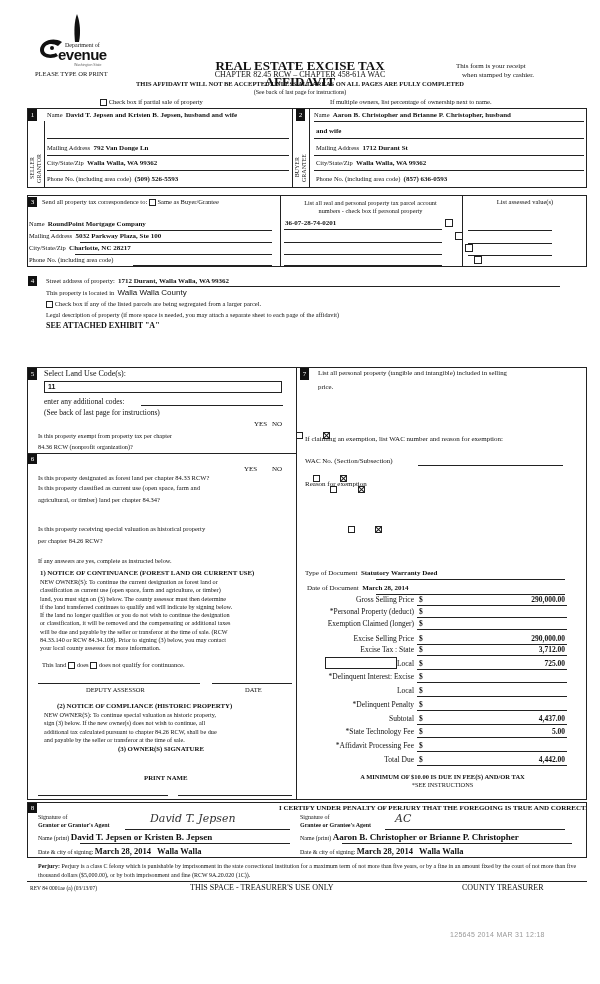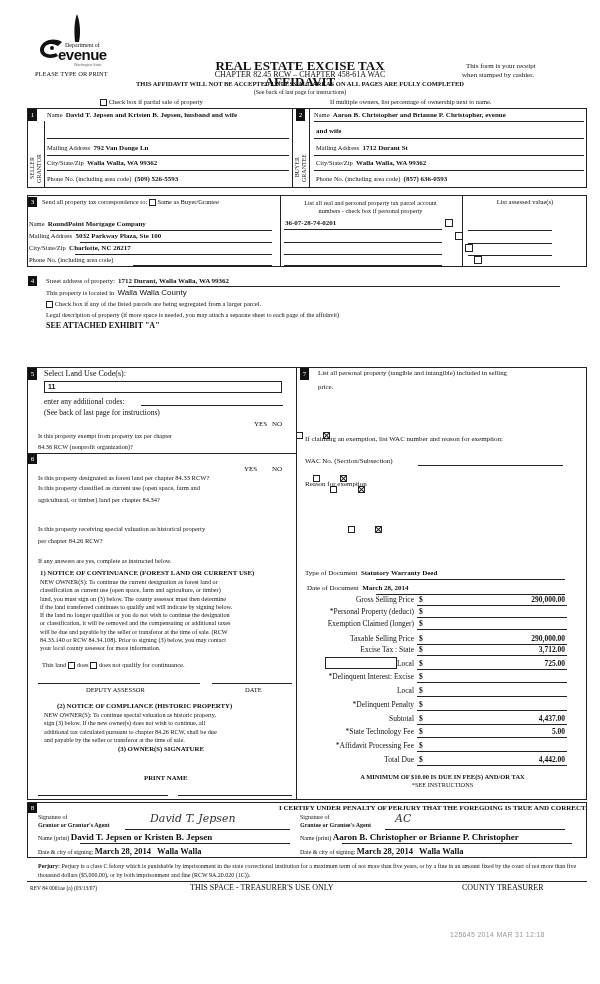--- a/index.html
+++ b/index.html
@@ -39,21 +39,21 @@
       <circle cx="14" cy="10" r="2" fill="#111"></circle>
     </svg>
   <div class="abs" style="left:29px;top:28px;font-size:6px;">Department of</div>
   <div class="abs sans b" style="left:22px;top:32px;font-size:15px;letter-spacing:-0.5px;">evenue</div>
   <div class="abs sans" style="left:38px;top:49px;font-size:3.5px;color:#666;">Washington State</div>
 </div>
 <div class="abs" style="left:35px;top:70px;font-size:6.5px;">PLEASE TYPE OR PRINT</div>
 
 <div class="abs b" style="left:185px;top:58px;width:230px;text-align:center;font-size:13px;">REAL ESTATE EXCISE TAX AFFIDAVIT</div>
 <div class="abs" style="left:185px;top:70px;width:230px;text-align:center;font-size:8px;">CHAPTER 82.45 RCW – CHAPTER 458-61A WAC</div>
-<div class="abs" style="left:466px;top:62px;font-size:7px;">This form is your receipt</div>
+<div class="abs" style="left:456px;top:62px;font-size:7px;">This form is your receipt</div>
 <div class="abs" style="left:462px;top:71px;font-size:7px;font-family:Liberation Serif, serif;">when stamped by cashier.</div>
 <div class="abs b" style="left:0;top:80px;width:600px;text-align:center;font-size:6.5px;">THIS AFFIDAVIT WILL NOT BE ACCEPTED UNLESS ALL AREAS ON ALL PAGES ARE FULLY COMPLETED</div>
 <div class="abs" style="left:0;top:89px;width:600px;text-align:center;font-size:6px;">(See back of last page for instructions)</div>
 <div class="abs" style="left:100px;top:98px;font-size:6.5px;">
   <span class="cb"></span>
   <span>Check box if partial sale of property</span>
 </div>
 <div class="abs" style="left:330px;top:98px;font-size:6.5px;">If multiple owners, list percentage of ownership next to name.</div>
 
 
@@ -87,21 +87,21 @@
 </div>
 
 
 <div class="num" style="left:296px;top:109px;height:12px;line-height:12px;">2</div>
 <div class="abs" style="left:293px;top:121px;width:16px;height:67px;">
   <div class="vert" style="left:1px;top:36px;">BUYER</div>
   <div class="vert" style="left:8px;top:33px;">GRANTEE</div>
 </div>
 <div class="abs" style="left:314px;top:111px;width:270px;font-size:6.5px;">
   <span>Name</span>&nbsp;
-  <span class="fld">Aaron B. Christopher and Brianne P. Christopher, evenue</span>
+  <span class="fld">Aaron B. Christopher and Brianne P. Christopher, husband</span>
 </div>
 <div class="line" style="left:314px;top:121px;width:270px;"></div>
 <div class="abs fld" style="left:316px;top:127px;">and wife</div>
 <div class="line" style="left:314px;top:138px;width:270px;"></div>
 <div class="abs" style="left:316px;top:144px;font-size:6.5px;">
   <span>Mailing Address</span>&nbsp;
   <span class="fld">1712 Durant St</span>
 </div>
 <div class="line" style="left:314px;top:155px;width:270px;"></div>
 <div class="abs" style="left:316px;top:159px;font-size:6.5px;">
@@ -287,21 +287,21 @@
     <span class="tv"></span>
     <span class="ul"></span>
   </div>
 <div class="tx-row" style="top:619px;">
     <span class="tl">Exemption Claimed (longer)</span>
     <span class="dol">$</span>
     <span class="tv"></span>
     <span class="ul"></span>
   </div>
 <div class="tx-row" style="top:634px;">
-    <span class="tl">Taxable Selling Price</span>
+    <span class="tl">Excise Selling Price</span>
     <span class="dol">$</span>
     <span class="tv">290,000.00</span>
     <span class="ul"></span>
   </div>
 <div class="tx-row" style="top:645px;">
     <span class="tl">Excise Tax : State</span>
     <span class="dol">$</span>
     <span class="tv">3,712.00</span>
     <span class="ul"></span>
   </div>

